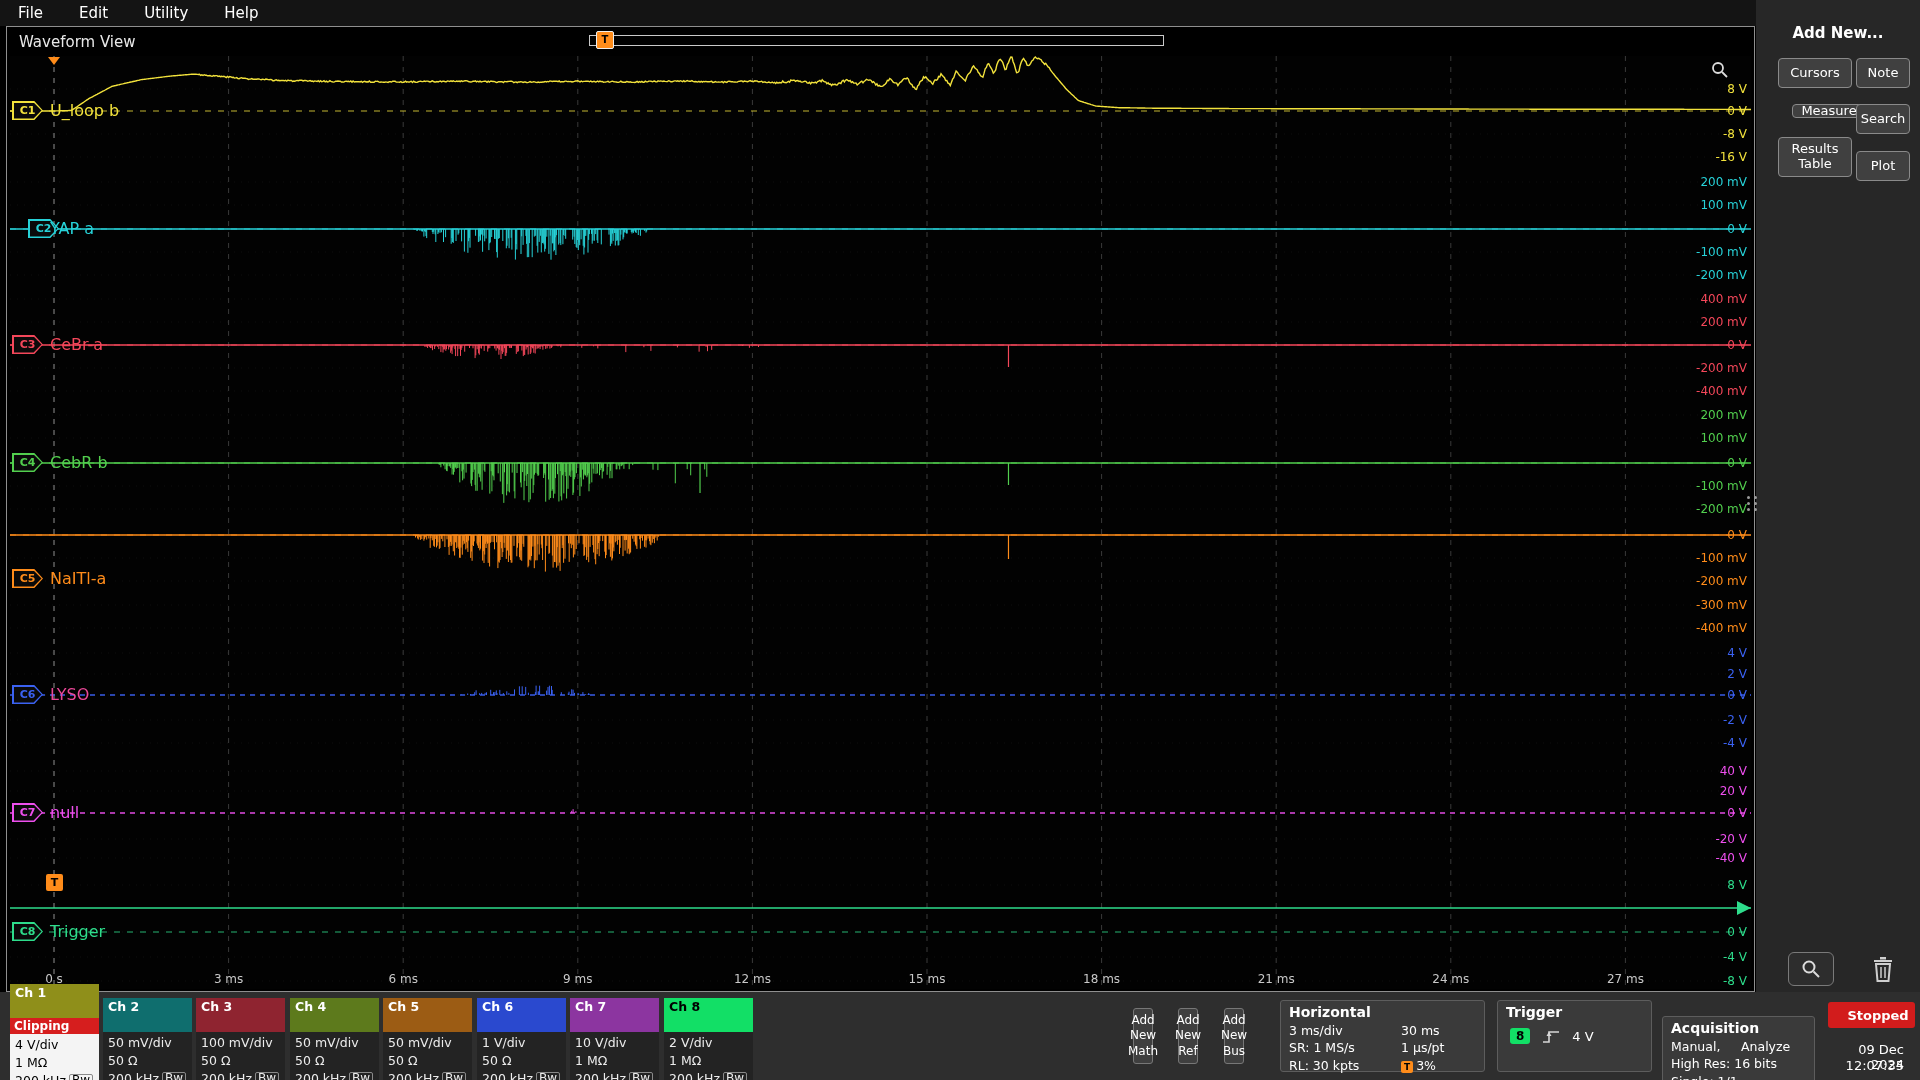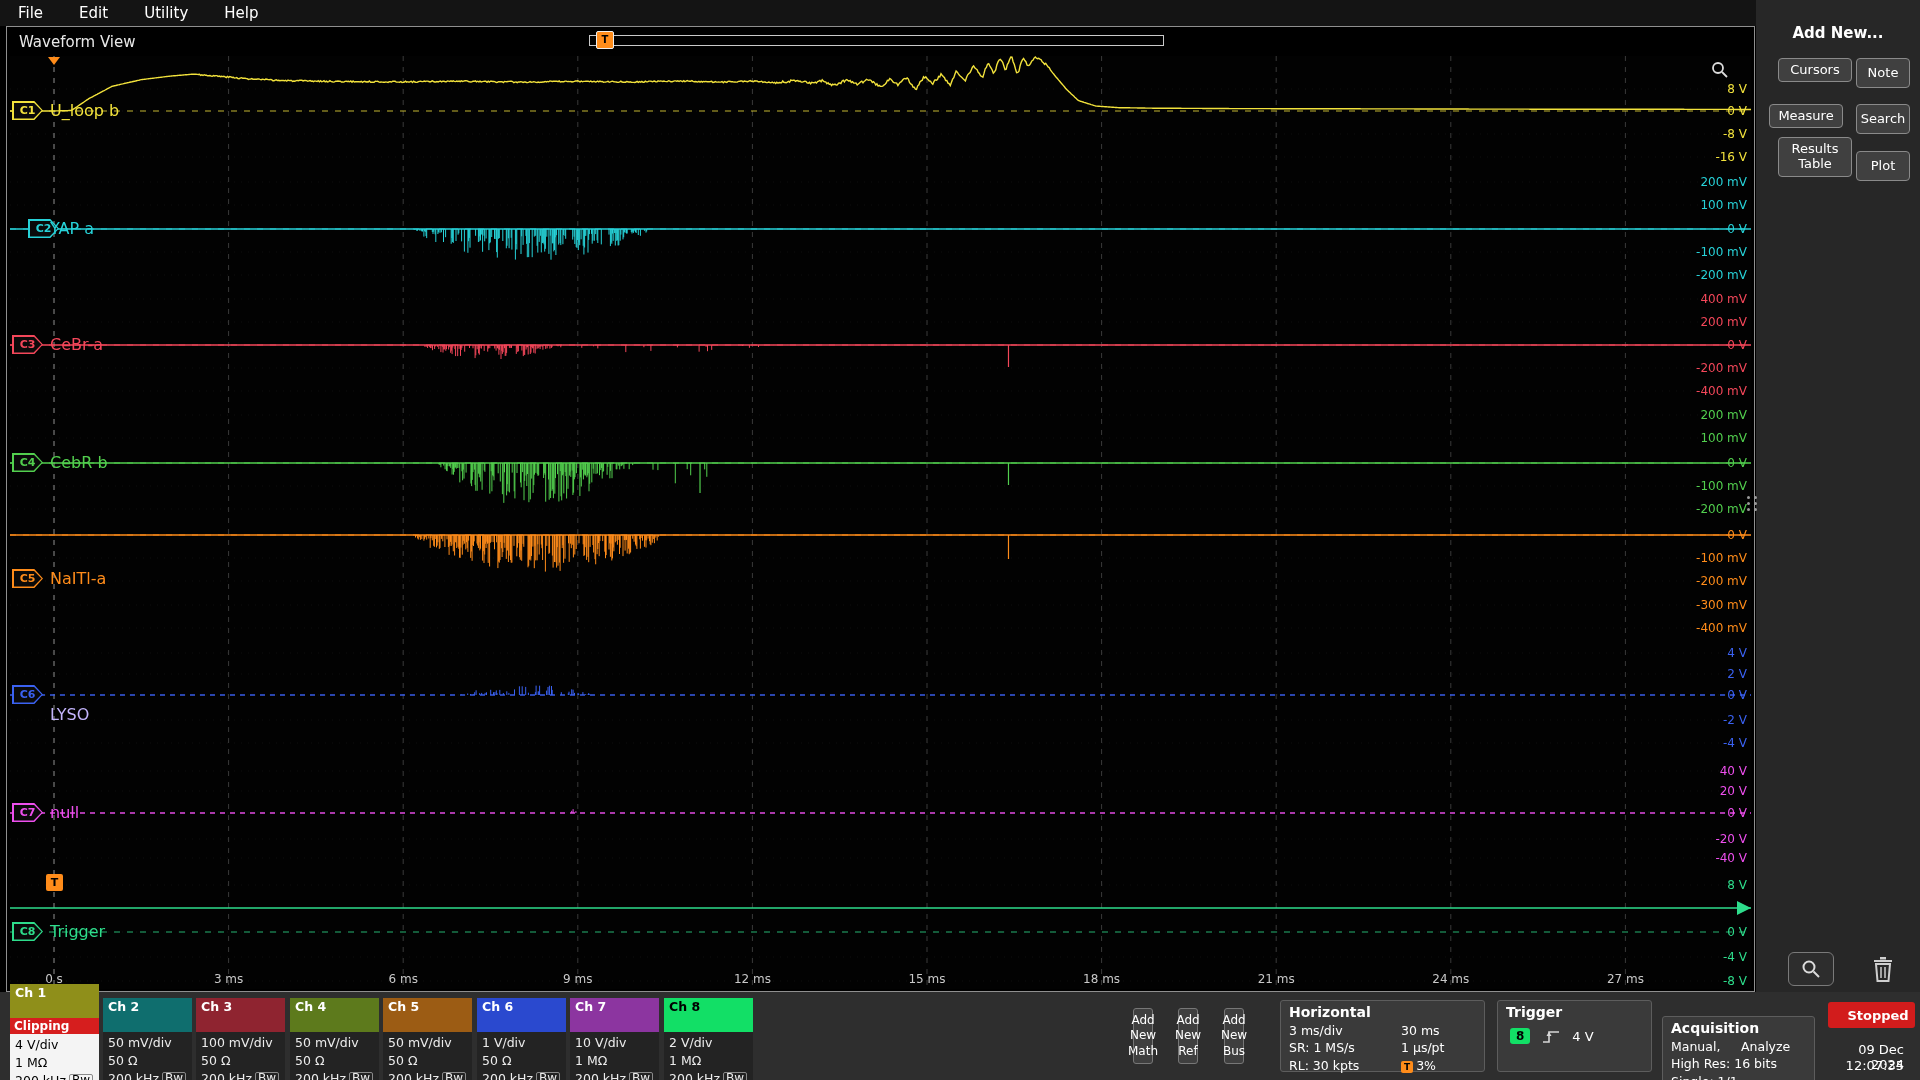--- a/index.html
+++ b/index.html
@@ -234,21 +234,21 @@
           <div class="ch-name" style="left: 40px; top: 397px; color: rgb(82, 207, 78);">CebR b</div>
           <div class="ch-badge" style="left: 2px; top: 513px;">
             <div class="outer" style="background: rgb(255, 140, 26);"></div>
             <div class="inner" style="color: rgb(255, 140, 26);">C5</div>
           </div>
           <div class="ch-name" style="left: 40px; top: 513px; color: rgb(255, 140, 26);">NaITl-a</div>
           <div class="ch-badge" style="left: 2px; top: 629px;">
             <div class="outer" style="background: rgb(59, 98, 242);"></div>
             <div class="inner" style="color: rgb(59, 98, 242);">C6</div>
           </div>
-          <div class="ch-name" style="left: 40px; top: 649px; color: #c4b5fd;">LYSO</div>
+          <div class="ch-name" style="left: 40px; top: 629px; color: #ec4899;">LYSO</div>
           <div class="ch-badge" style="left: 2px; top: 747px;">
             <div class="outer" style="background: rgb(238, 79, 238);"></div>
             <div class="inner" style="color: rgb(238, 79, 238);">C7</div>
           </div>
           <div class="ch-name" style="left: 40px; top: 747px; color: rgb(238, 79, 238);">null</div>
           <div class="ch-badge" style="left: 2px; top: 866px;">
             <div class="outer" style="background: rgb(46, 221, 140);"></div>
             <div class="inner" style="color: rgb(46, 221, 140);">C8</div>
           </div>
           <div class="ch-name" style="left: 40px; top: 866px; color: rgb(46, 221, 140);">Trigger</div>
@@ -259,23 +259,23 @@
               <line x1="12" y1="12" x2="17" y2="17" stroke="#dcdcdc" stroke-width="1.8"></line>
             </svg>
           </div>
         </div>
     </div>
   </div>
 
   <div class="side-panel">
     <div class="sp-title">Add New...</div>
     <div id="sp-buttons">
-        <div class="sp-btn" style="left: 22px; top: 58px; width: 74px; height: 24px;">Cursors</div>
+        <div class="sp-btn" style="left: 22px; top: 58px; width: 74px; height: 30px;">Cursors</div>
         <div class="sp-btn" style="left: 100px; top: 58px; width: 54px; height: 30px;">Note</div>
-        <div class="sp-btn" style="left: 13px; top: 104px; width: 74px; height: 24px;">Measure</div>
+        <div class="sp-btn" style="left: 36px; top: 104px; width: 74px; height: 14px;">Measure</div>
         <div class="sp-btn" style="left: 100px; top: 104px; width: 54px; height: 30px;">Search</div>
         <div class="sp-btn" style="left: 22px; top: 137px; width: 74px; height: 40px;">Results Table</div>
         <div class="sp-btn" style="left: 100px; top: 151px; width: 54px; height: 30px;">Plot</div>
       </div>
     <div class="icon-btn" style="left:32px;top:952px;width:46px;height:34px;">
       <svg width="22" height="22" viewBox="0 0 22 22">
         <circle cx="9" cy="9" r="5.5" fill="none" stroke="#dcdcdc" stroke-width="2"></circle>
         <line x1="13.5" y1="13.5" x2="19" y2="19" stroke="#dcdcdc" stroke-width="2"></line>
       </svg>
     </div>

